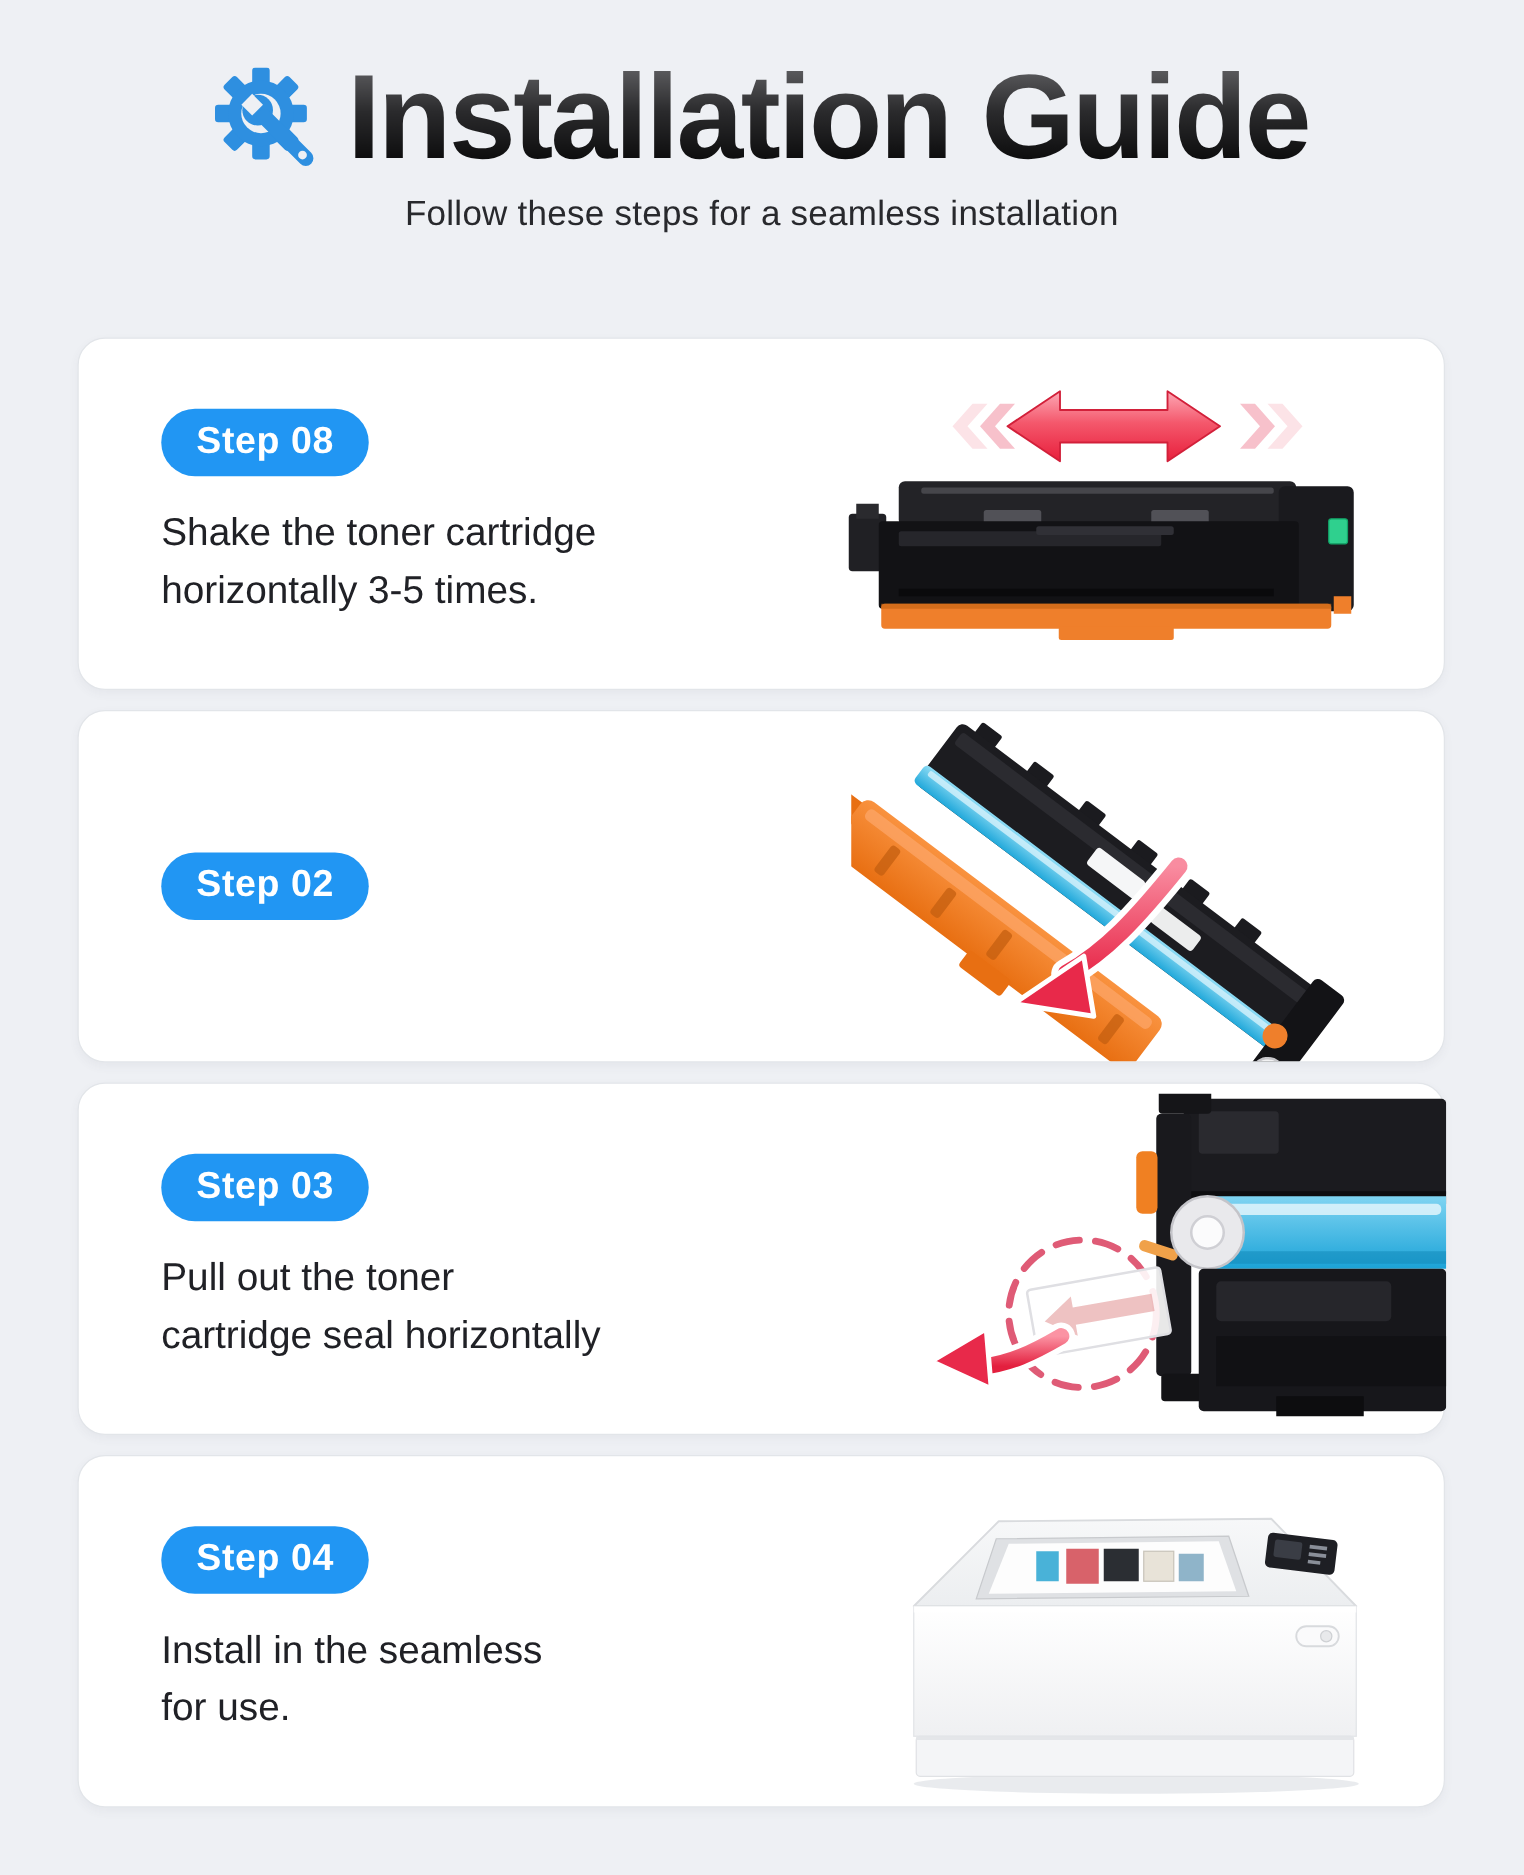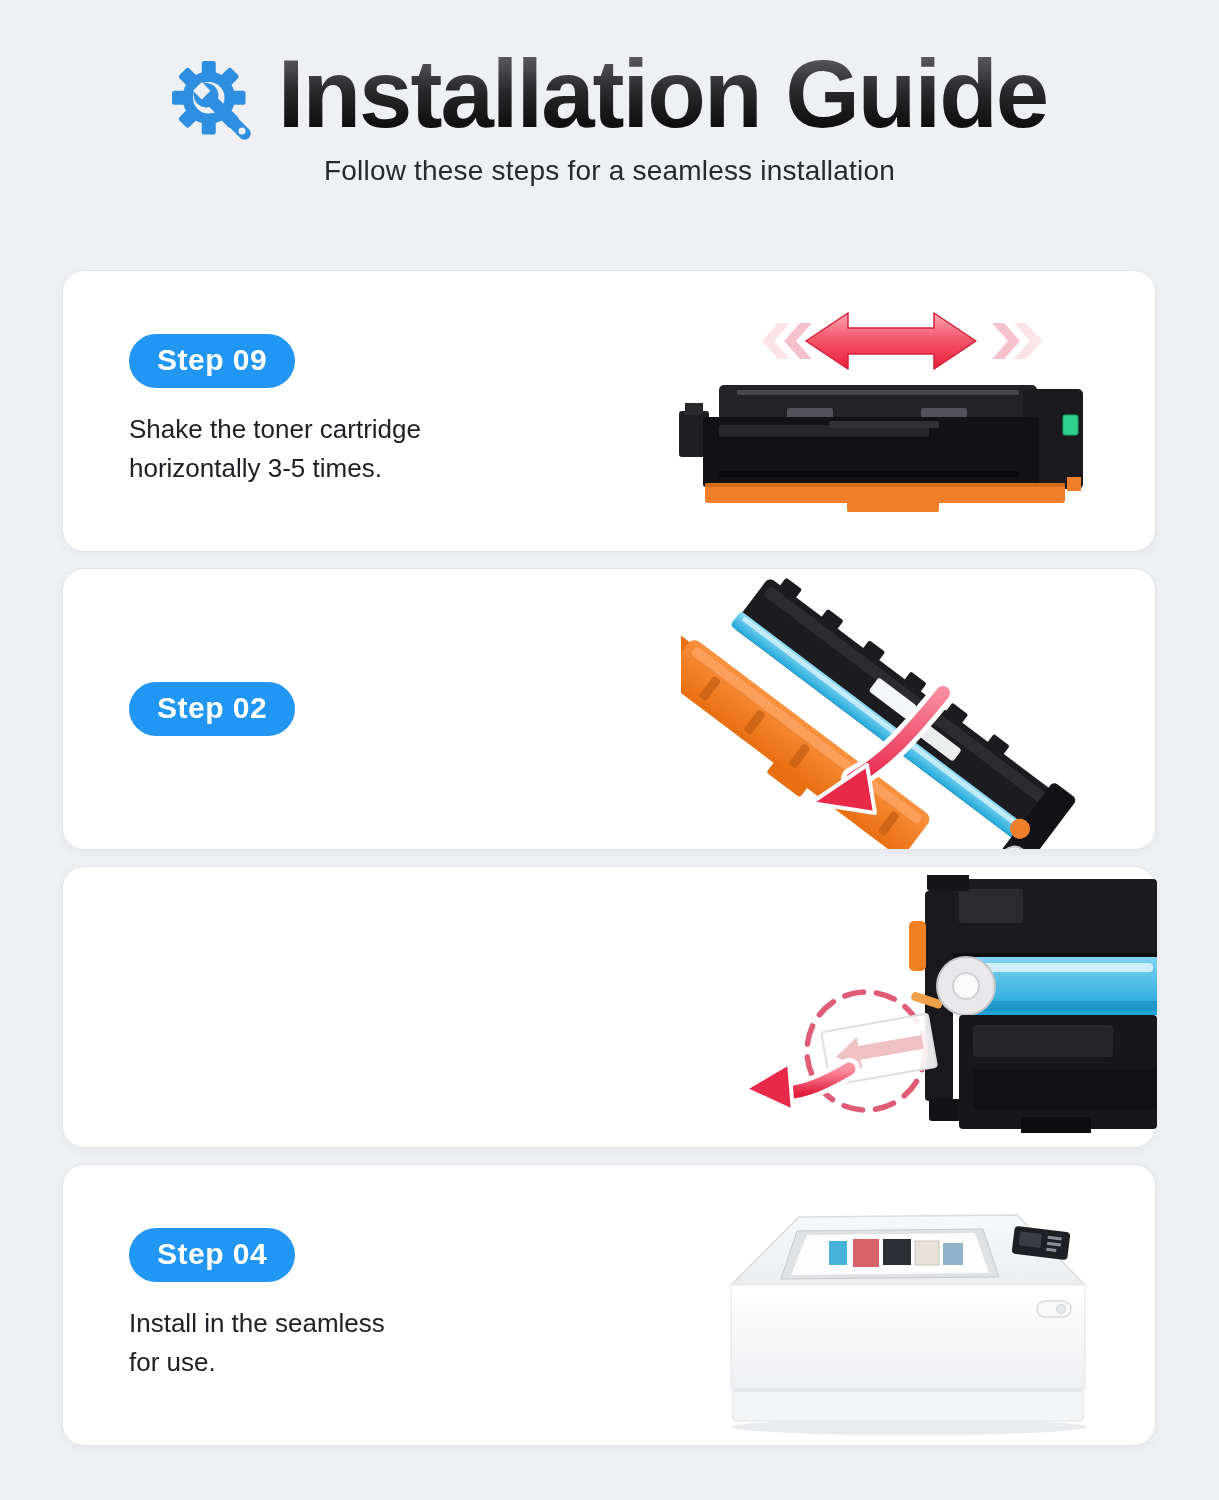--- a/index.html
+++ b/index.html
@@ -5,42 +5,42 @@
   * { margin:0; padding:0; box-sizing:border-box; }
   html,body { width:1219px; height:1500px; }
   body {
     position:relative;
     background:#eef0f4;
     font-family:"Liberation Sans", sans-serif;
     overflow:hidden;
   }
   
   .header { padding-top:44px; text-align:center; }
-  .title-row { display:flex; align-items:flex-end; justify-content:center; gap:22px; }
+  .title-row { display:flex; align-items:flex-start; justify-content:center; gap:22px; }
   .title-icon svg { width:84px; height:84px; display:block; margin-top:10px; }
   .page-title {
     font-size:96px; font-weight:bold; letter-spacing:-2px; line-height:1.05;
     background:linear-gradient(180deg,#6b6b6e 0%,#2a2a2c 45%,#000 100%);
     -webkit-background-clip:text; background-clip:text;
     -webkit-text-fill-color:transparent; color:#141414;
   }
   .subtitle { margin-top:10px; font-size:28px; color:#28292d; letter-spacing:.2px; }
 
   
   .cards { position:absolute; left:62px; top:270px; width:1094px;
            display:flex; flex-direction:column; gap:16px; }
   .card { position:relative; height:282px; background:#fff;
           border:1px solid #e2e5e9; border-radius:22px;
           box-shadow:0 3px 8px rgba(70,80,100,.05); }
   .card-text { position:absolute; left:66px; top:0; bottom:0; width:500px;
                display:flex; flex-direction:column; justify-content:center; }
   .badge { align-self:flex-start; background:#2196f3; color:#fff;
            font-weight:bold; font-size:30px; line-height:1;
            padding:11px 28px 13px; border-radius:27px; letter-spacing:.5px; }
-  .desc { margin-top:22px; font-size:26px; line-height:1.5; color:#202126;
+  .desc { margin-top:22px; font-size:31px; line-height:1.5; color:#202126;
           white-space:pre-line; }
 
   .fig { position:absolute; }
   .fig svg { width:100%; height:100%; display:block; }
   .fig-1 { left:598px; top:34px;  width:460px; height:214px; }
   .fig-2 { left:618px; top:2px;   width:470px; height:278px; }
   .fig-3 { left:658px; top:8px;   width:436px; height:272px; }
   .fig-4 { left:648px; top:32px;  width:400px; height:240px; }
 </style>
 </head>
@@ -72,21 +72,21 @@
     </span>
     <h1 class="page-title">Installation Guide</h1>
   </div>
   <div class="subtitle">Follow these steps for a seamless installation</div>
 </div>
 
 <div class="cards">
 
   <div class="card">
     <div class="card-text">
-      <span class="badge">Step 09</span>
+      <span class="badge">Step 08</span>
       <div class="desc">Shake the toner cartridge
 horizontally 3-5 times.</div>
     </div>
     <div class="fig fig-1">
       <svg viewBox="0 0 460 214">
         <defs>
           <linearGradient id="gRed1" x1="0" y1="0" x2="0" y2="1">
             <stop offset="0" stop-color="#fda8b5"></stop>
               <stop offset=".45" stop-color="#f4586c"></stop>
               <stop offset="1" stop-color="#e81f3c"></stop>
@@ -178,20 +178,25 @@
         <g>
           <path d="M 262,122 C 228,164 204,190 172,208" stroke="#ffffff" stroke-width="24" fill="none" stroke-linecap="round"></path>
           <path d="M 262,122 C 228,164 204,190 172,208" stroke="url(#gPink2)" stroke-width="14" fill="none" stroke-linecap="round"></path>
           <polygon points="130,232 186,194 194,242" fill="#e8294a" stroke="#ffffff" stroke-width="4" stroke-linejoin="round"></polygon>
         </g>
       </svg>
     </div>
   </div>
 
   <div class="card">
+    <div class="card-text">
+      <span class="badge">Step 03</span>
+      <div class="desc">Pull out the toner
+cartridge seal horizontally</div>
+    </div>
     <div class="fig fig-3">
       <svg viewBox="0 0 436 272">
         <defs>
           <linearGradient id="gCyan3" x1="0" y1="0" x2="0" y2="1">
             <stop offset="0" stop-color="#7fd4f2"></stop>
               <stop offset="1" stop-color="#1ba3d8"></stop>
           </linearGradient>
           <linearGradient id="gRed3" x1="0" y1="0" x2="0" y2="1">
             <stop offset="0" stop-color="#fb93a3"></stop>
               <stop offset="1" stop-color="#e31f3e"></stop>

